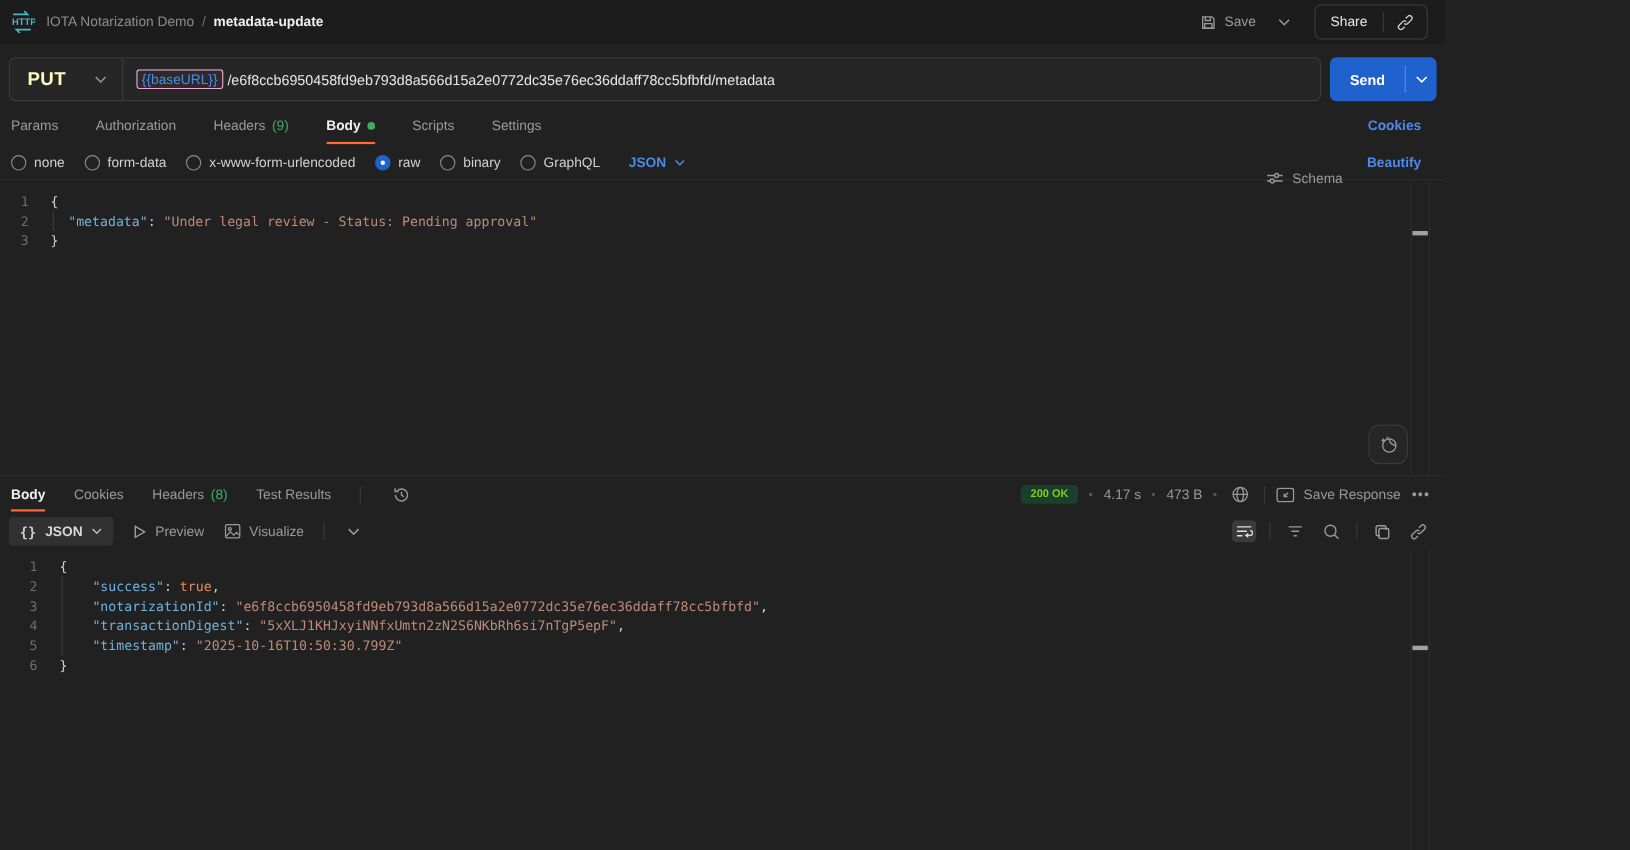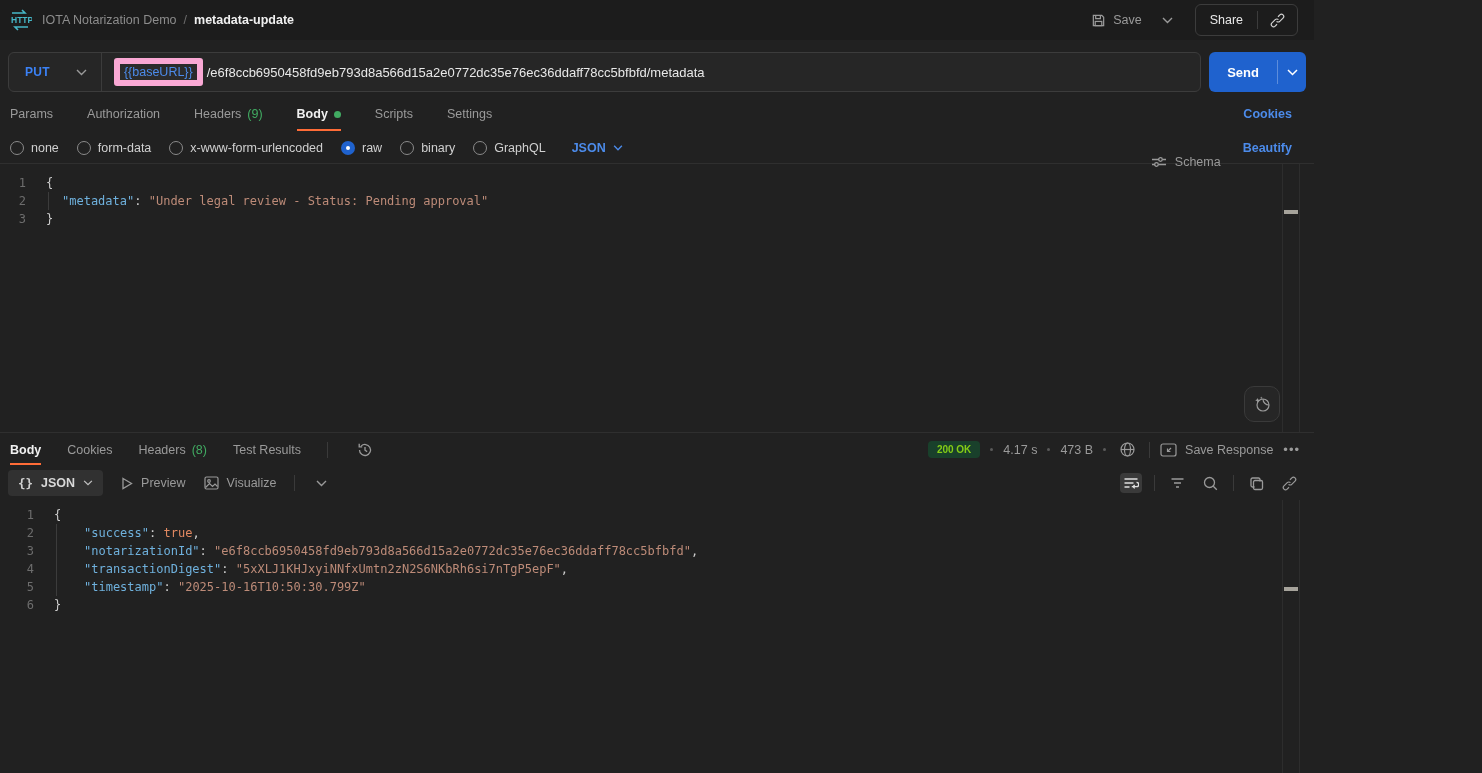--- a/index.html
+++ b/index.html
@@ -24,24 +24,24 @@
     display:flex; align-items:center; cursor:pointer; }
   .share-divider { width:1px; height:18px; background:#3c3c3c; }
   .share-link { padding:0 12px; height:100%; display:flex; align-items:center; cursor:pointer; color:#d0d0d0; }
 
   
   .urlrow { height:56px; padding:12px 8px 4px 8px; display:flex; gap:8px; flex:none; }
   .urlbar { flex:1; height:40px; background:#262626; border:1px solid #3c3c3c; border-radius:6px;
     display:flex; align-items:center; overflow:hidden; }
   .method-box { display:flex; align-items:center; gap:26px; padding:0 14px 0 16px; height:100%;
     border-right:1px solid #3c3c3c; cursor:pointer; }
-  .method-label { color:#3b82f6; font-size:12px; font-weight:700; letter-spacing:.3px; }
+  .method-label { color:#fef9c3; font-size:17px; font-weight:700; letter-spacing:.3px; }
   .url-text { display:flex; align-items:center; padding:0 12px; font-size:13px; color:#e8e8e8; gap:4px;
     white-space:nowrap; overflow:hidden; }
-  .var-chip { color:#4c8bea; background:#2b2b2b; border:6px solid #f9a8d4; border-radius:3px;
+  .var-chip { color:#4c8bea; background:#2b2b2b; border:1px solid #f9a8d4; border-radius:3px;
     padding:1px 4px; font-size:12.5px; }
   .send-group { display:flex; flex:none; height:40px; border-radius:6px; overflow:hidden; background:#1f62ce; }
   .send-main { color:#ffffff; font-size:13px; font-weight:700; padding:0 18px; display:flex;
     align-items:center; cursor:pointer; }
   .send-sep { width:1px; background:rgba(255,255,255,.28); margin:8px 0; }
   .send-caret { width:28px; display:flex; align-items:center; justify-content:center; color:#fff; cursor:pointer; }
 
   
   .tabsrow { height:36px; display:flex; align-items:center; gap:34px; padding:0 22px 0 10px; flex:none; }
   .tab { font-size:12.5px; color:#9a9a9a; height:100%; display:flex; align-items:center; gap:6px;

